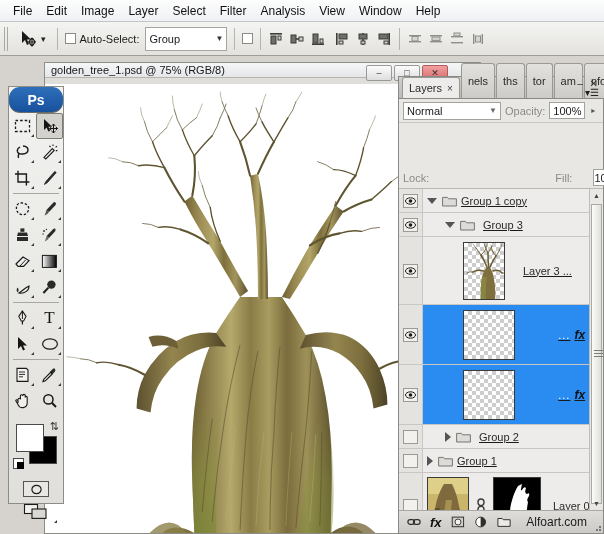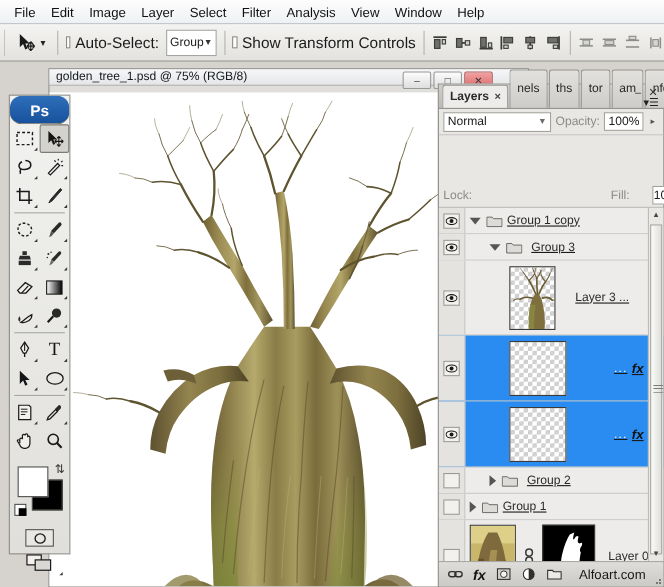--- a/index.html
+++ b/index.html
@@ -37,21 +37,21 @@
   }
   .move-tool-btn {
     display:flex; align-items:center; gap:3px;
     padding:2px 4px; height:24px;
   }
   .sep-v { width:1px; height:22px; background:#b4b4ae; margin:0 7px; }
   .chk {
     width:11px; height:11px; background:#fff;
     border:1px solid #8b8b86; display:inline-block; vertical-align:middle;
   }
-  .opt-label { font-size:14px; margin-left:4px; white-space:nowrap; }
+  .opt-label { font-size:11px; margin-left:4px; white-space:nowrap; }
   .opt-select {
     margin-left:6px; width:82px; height:24px;
     background:#fff; border:1px solid #a5a5a0;
     display:flex; align-items:center; justify-content:space-between;
     padding:0 3px; font-size:11px;
   }
   .align-group { display:flex; align-items:center; gap:5px; }
   .align-ico { width:16px; height:16px; }
 
   
@@ -167,21 +167,21 @@
   }
   .lp-tab {
     height:35px; padding:0 6px; margin-right:1px;
     display:flex; align-items:center;
     font-size:11px; color:#2a2a2a;
     background:linear-gradient(#e2e1de,#cdccc9);
     border:1px solid #9a9a95; border-bottom:none;
     border-radius:3px 3px 0 0; white-space:nowrap;
   }
   .lp-tab.active {
-    background:#edecea; height:21px; font-weight:bold;justify-content:center;
+    background:#edecea; height:21px; font-weight:normal;justify-content:center;
   }
   .tab-x { margin-left:5px; font-size:10px; color:#444; }
   #lp-winctl {
     position:absolute; right:3px; top:1px;
     font-size:10px; color:#333; letter-spacing:2px;
   }
   #lp-menu-btn {
     position:absolute; right:4px; top:10px;
     font-size:10px; color:#222;
   }
@@ -333,21 +333,20 @@
   <span class="chk"></span>
   <span class="opt-label">Auto-Select:</span>
   <div class="opt-select">
     <span>Group</span>
     <span style="font-size:8px;color:#333;">▼</span>
   </div>
 
   <div class="sep-v"></div>
 
   <span class="chk"></span>
-  <span class="opt-label">Show Transform Controls</span>
 
   <div class="sep-v"></div>
 
   <div class="align-group">
     <svg class="align-ico" viewBox="0 0 16 16">
       <rect x="2" y="2" width="12" height="1.6" fill="#3b3b39"></rect>
       <rect x="3" y="5" width="5" height="8" fill="#6e6e6a" stroke="#3b3b39"></rect>
       <rect x="10" y="5" width="3" height="4" fill="#cfcfcb" stroke="#3b3b39"></rect>
     </svg>
     <svg class="align-ico" viewBox="0 0 16 16">

